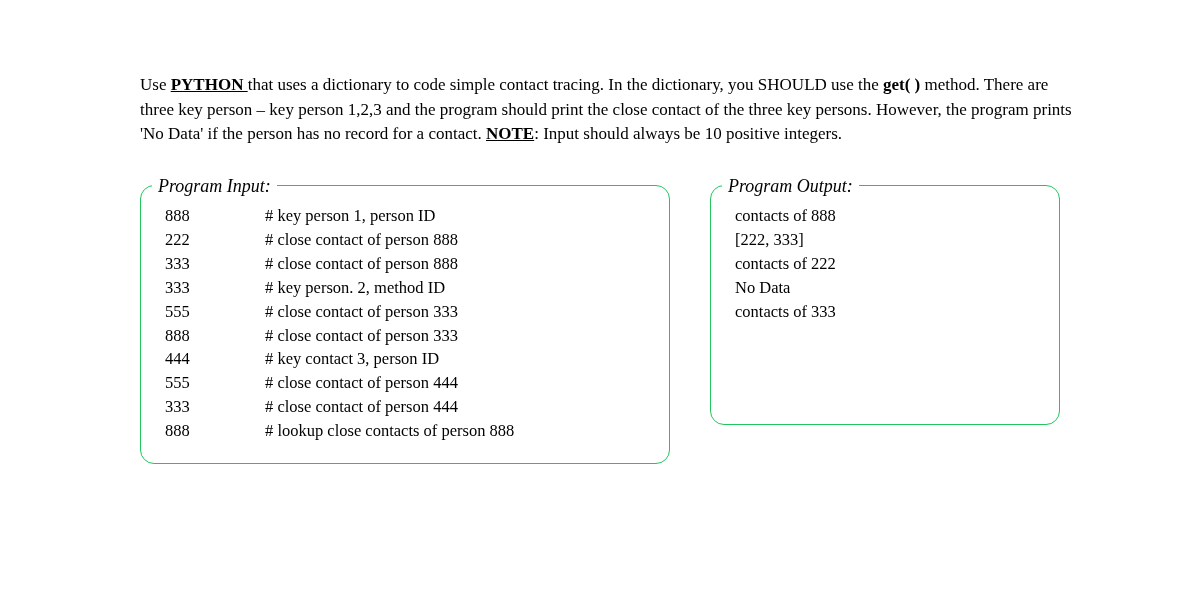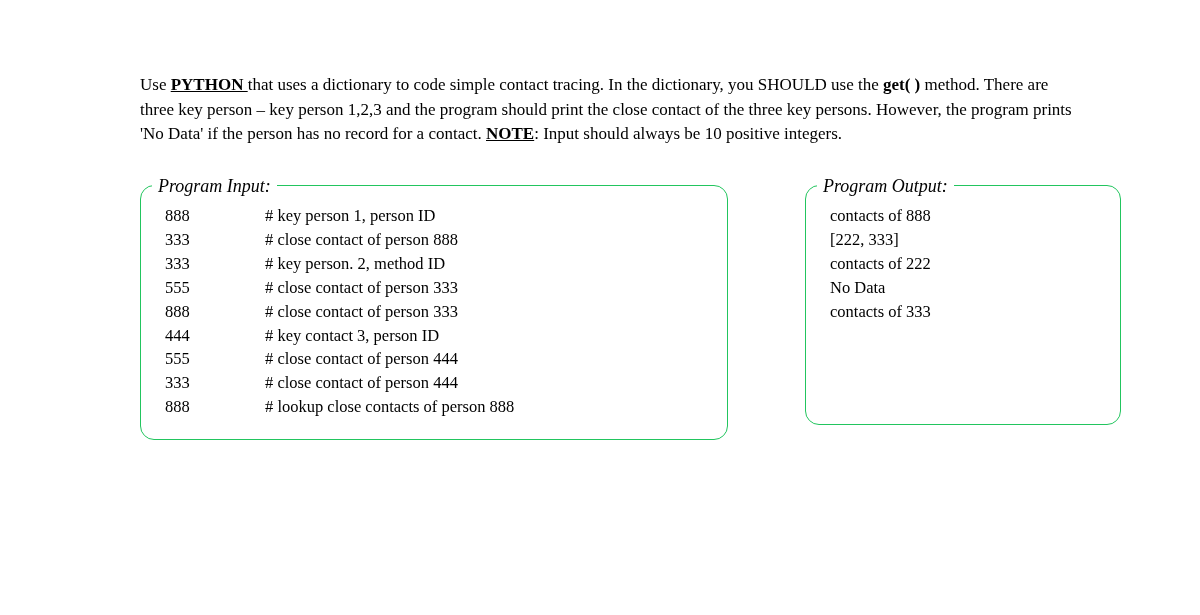--- a/index.html
+++ b/index.html
@@ -30,22 +30,22 @@
     text-decoration: underline;
   }
   .columns {
     display: flex;
     gap: 40px;
     margin-top: 14px;
   }
   .col {
     flex: 0 0 auto;
   }
-  .col.left { width: 588px; }
-  .col.right { width: 316px; margin-left: 37px; }
+  .col.left { width: 530px; }
+  .col.right { width: 350px; }
   .legend {
     font-style: italic;
     font-size: 18px;
     background: #fff;
     display: inline-block;
     padding: 0 6px;
     position: relative;
     top: 12px;
     left: 12px;
     z-index: 2;
@@ -91,20 +91,24 @@
     <div class="col left">
       <div class="legend">Program Input:</div>
       <div class="box">
         <table class="input-table">
           <tbody>
             <tr>
                 <td class="num">888</td>
                 <td class="comment"><span class="bold"># key person 1, person ID</span></td>
               </tr>
             <tr>
+                <td class="num">222</td>
+                <td class="comment"><span># close contact of person 888</span></td>
+              </tr>
+            <tr>
                 <td class="num">333</td>
                 <td class="comment"><span># close contact of person 888</span></td>
               </tr>
             <tr>
                 <td class="num">333</td>
                 <td class="comment"><span class="bold"># key person.  2, method ID</span></td>
               </tr>
             <tr>
                 <td class="num">555</td>
                 <td class="comment"><span># close contact of person 333</span></td>

